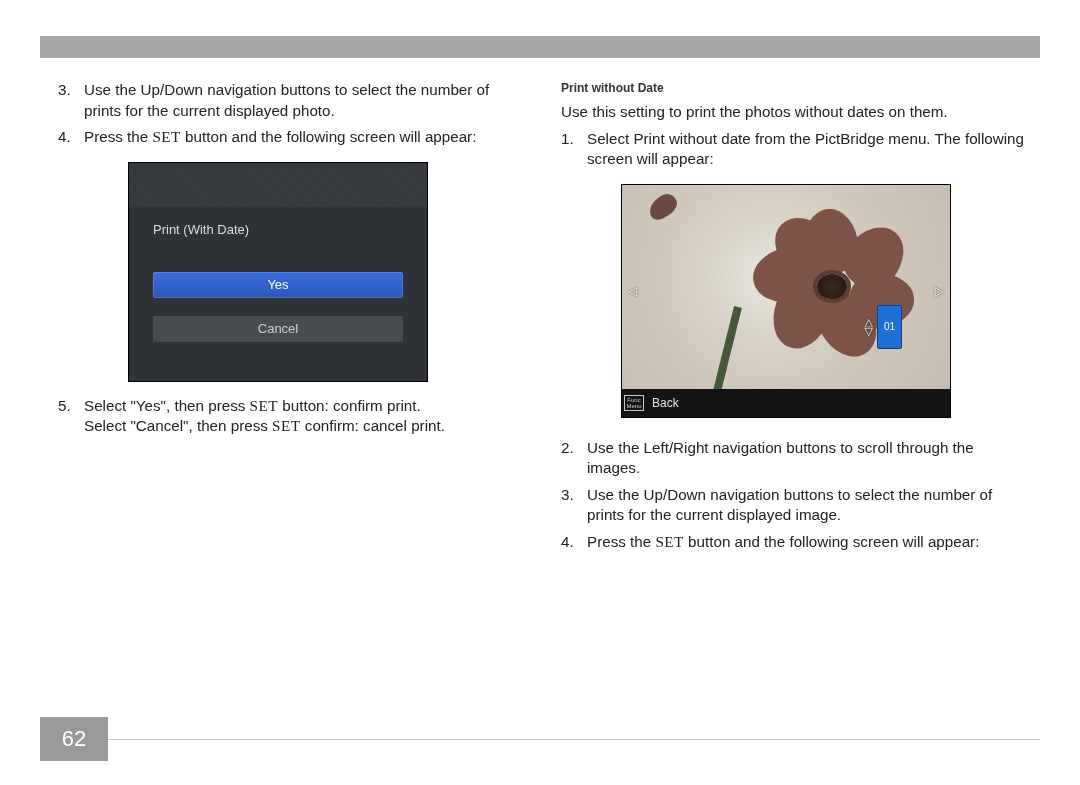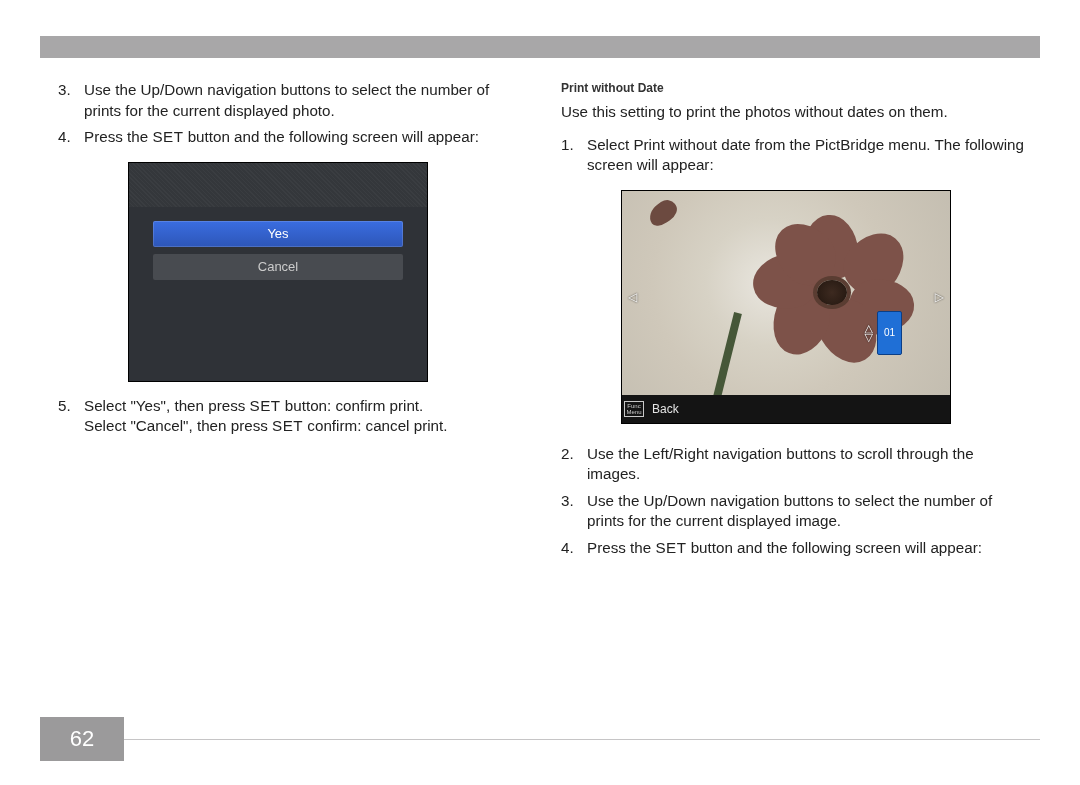--- a/index.html
+++ b/index.html
@@ -51,24 +51,24 @@
     width: 26px;
     flex: 0 0 26px;
   }
   h3.subhead {
     font-size: 12px;
     font-weight: 600;
     color: #333;
     margin-bottom: 6px;
   }
   .intro {
-    margin-bottom: 12px;
+    margin-bottom: 6px;
   }
   .setword {
-    font-family: Liberation Sans, sans-serif;
+    font-family: Liberation Serif, serif;
     letter-spacing: 0.5px;
     margin-top: 48px;
   }
   
   .screen1 {
     width: 300px;
     height: 220px;
     margin: 14px 0 14px 70px;
     background: #2a2d31;
     color: #e8e8e8;
@@ -83,21 +83,21 @@
   .screen1 .pane {
     position:absolute; top:44px; left:0; right:0; bottom:0;
     background:#2f3237;
     padding: 14px 24px 0 24px;
   }
   .screen1 .title {
     color:#d8dce2; font-size:13px; margin-bottom:34px;
   }
   .screen1 .opt {
     height:26px; line-height:26px; text-align:center;
-    border-radius:2px; margin-bottom:7px;
+    border-radius:2px; margin-bottom:18px;
     background:#484b50; color:#ccc; font-size:13px;
   }
   .screen1 .opt.selected {
     background: linear-gradient(#3a6de0,#2d56b8);
     color:#fff;
     box-shadow: inset 0 0 0 1px rgba(255,255,255,.15);
   }
   
   .screen2 {
     width: 330px; height:234px;
@@ -150,21 +150,21 @@
     display:flex; align-items:center; padding-left:2px; gap:8px;
   }
   .funcicon{
     width:20px; height:16px; border:1px solid #c8c8c8;
     display:flex; flex-direction:column; justify-content:center; align-items:center;
     font-size:6px; line-height:6px; color:#c8c8c8;
   }
   
   .pagenumblock{
     position:absolute; left:40px; bottom:24px;
-    width:84px; height:44px; background:#9b9a9b;
+    width:68px; height:44px; background:#9b9a9b;
     color:#fff; font-size:22px;
     display:flex; align-items:center; justify-content:center;margin-top:38px;
   }
   .hrule{
     position:absolute; left:100px; right:40px; bottom:45px;
     height:1px; background:#c6c5c6;
   }
 </style>
 </head>
 <body>
@@ -184,20 +184,21 @@
           <span class="num">4.</span>
           <span>
             <span>Press the </span><span class="setword">SET</span><span> button and the following screen will appear:</span>
           </span>
         </li>
       </ol>
 
       <div class="screen1">
         <div class="texture"></div>
         <div class="pane">
+          <div class="title">Print (With Date)</div>
           <div class="opt selected">Yes</div>
           <div class="opt">Cancel</div>
         </div>
       </div>
 
       <ol class="manual">
         <li>
           <span class="num">5.</span>
           <span>
             <span>Select "Yes", then press </span><span class="setword">SET</span><span> button: confirm print.</span><br>

